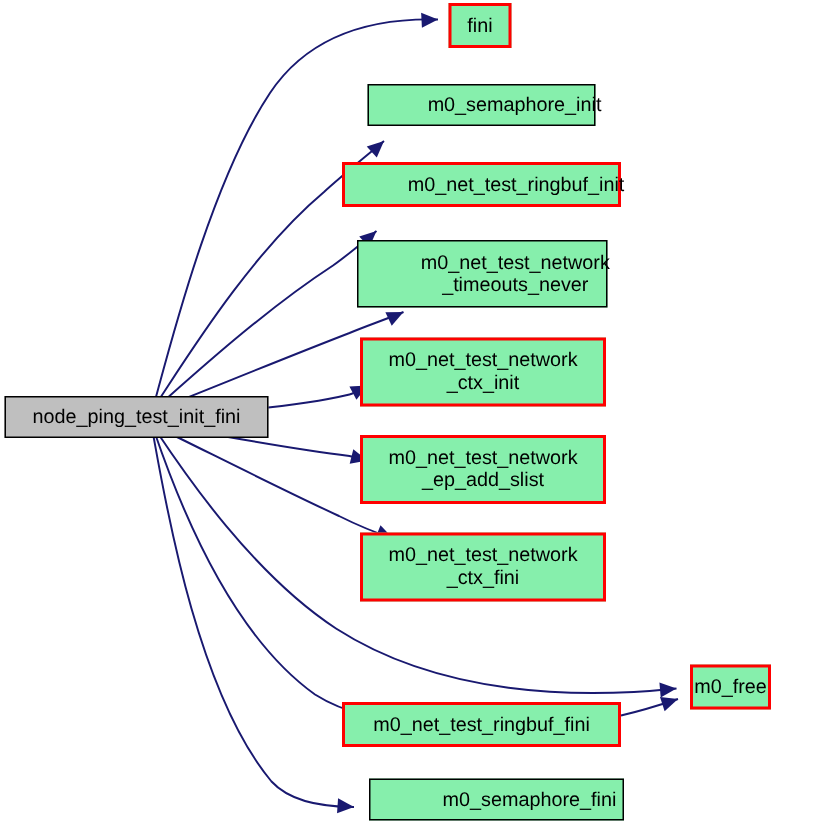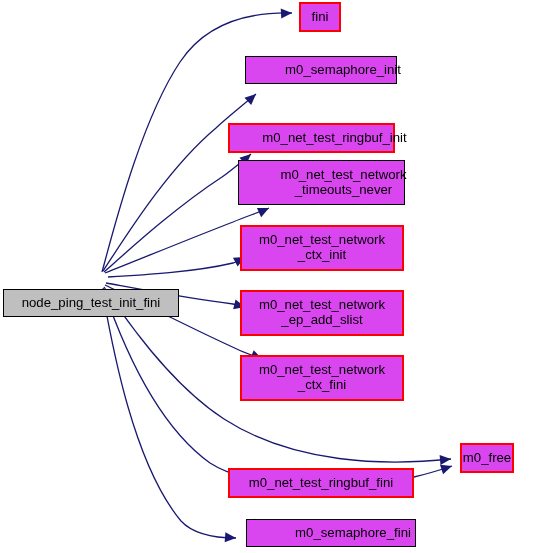--- a/index.html
+++ b/index.html
@@ -18,42 +18,41 @@
   #edges {
     position: absolute;
     left: 0;
     top: 0;
     width: 543px;
     height: 553px;
   }
   .node {
     position: absolute;
     box-sizing: border-box;
-    background: #d946ef;
+    background: #86efac;
     display: flex;
     align-items: center;
     justify-content: center;
     text-align: center;
     line-height: 1.12;
     color: #000000;
     font-size: 13.2px;
     white-space: pre;
     letter-spacing: 0px;
   }
   .node.black {
     border: 1px solid #000000;
     padding-left: 44px;
   }
   .node.red {
     border: 2px solid #ff0000;
   }
   .node.current {
     background: #bfbfbf;
     border: 1px solid #000000;
-    margin-top: 25px;
   }
   .node-label {
     display: block;
     padding: 0 1px;
   }
 </style>
 </head>
 <body>
 
 <div id="canvas">
@@ -84,21 +83,21 @@
         <polygon points="0,0 -11,-5 -11,5" transform="translate(244,477) rotate(16)" fill="#191970"></polygon>
         <polygon points="0,0 -11,-5 -11,5" transform="translate(236,538) rotate(4)" fill="#191970"></polygon>
         <polygon points="0,0 -11,-5 -11,5" transform="translate(452,466) rotate(-18)" fill="#191970"></polygon>
       </g>
   </svg>
 
   <div id="node-layer">
       <div class="node current" style="left: 3px; top: 264px; width: 176px; height: 28px;"><span class="node-label">node_ping_test_init_fini</span></div>
       <div class="node red" style="left: 299px; top: 2px; width: 42px; height: 30px;"><span class="node-label">fini</span></div>
       <div class="node black" style="left: 245px; top: 56px; width: 152px; height: 28px;"><span class="node-label">m0_semaphore_init</span></div>
-      <div class="node red" style="left: 228px; top: 123px; width: 167px; height: 30px; padding-left: 46px;"><span class="node-label">m0_net_test_ringbuf_init</span></div>
+      <div class="node red" style="left: 228px; top: 108px; width: 186px; height: 30px; padding-left: 46px;"><span class="node-label">m0_net_test_ringbuf_init</span></div>
       <div class="node black" style="left: 238px; top: 160px; width: 167px; height: 45px;"><span class="node-label">m0_net_test_network
 _timeouts_never</span></div>
       <div class="node red" style="left: 240px; top: 225px; width: 164px; height: 46px;"><span class="node-label">m0_net_test_network
 _ctx_init</span></div>
       <div class="node red" style="left: 240px; top: 290px; width: 164px; height: 46px;"><span class="node-label">m0_net_test_network
 _ep_add_slist</span></div>
       <div class="node red" style="left: 240px; top: 355px; width: 164px; height: 46px;"><span class="node-label">m0_net_test_network
 _ctx_fini</span></div>
       <div class="node red" style="left: 460px; top: 443px; width: 54px; height: 30px;"><span class="node-label">m0_free</span></div>
       <div class="node red" style="left: 228px; top: 468px; width: 186px; height: 30px;"><span class="node-label">m0_net_test_ringbuf_fini</span></div>

